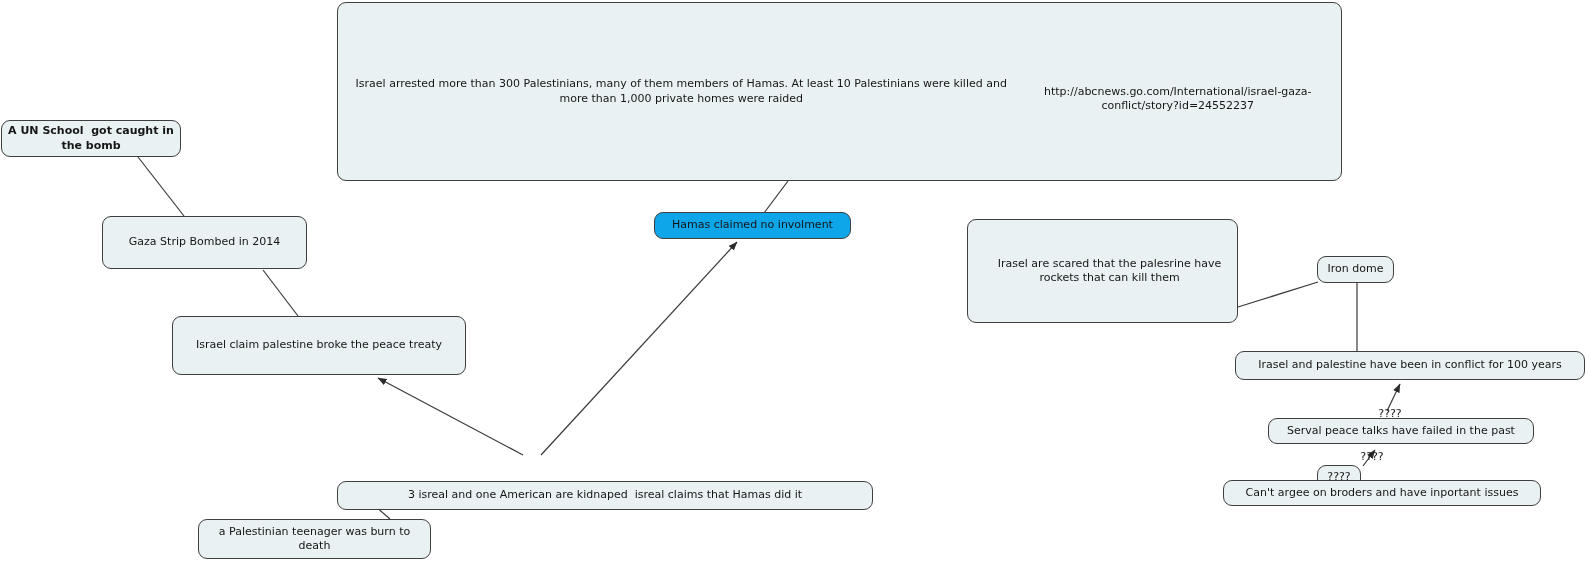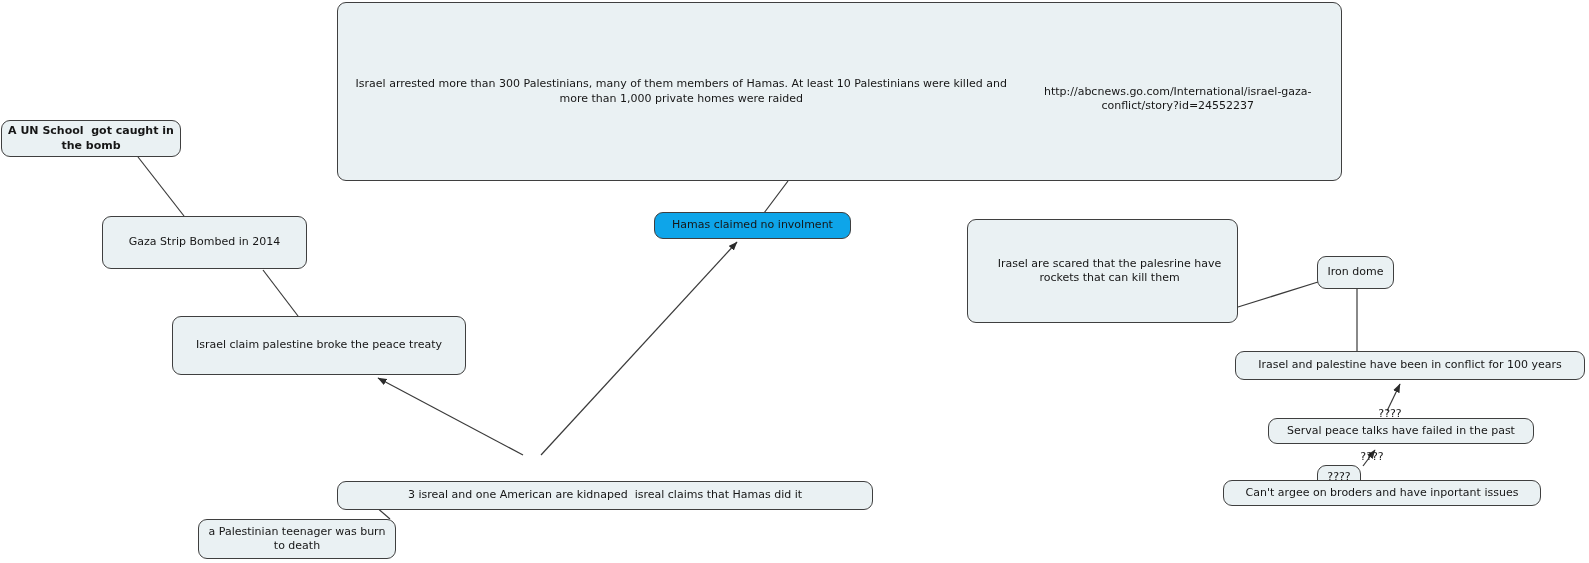--- a/index.html
+++ b/index.html
@@ -59,34 +59,34 @@
     </div>
     <div class="node nowrap" style="left: 172px; top: 316px; width: 294px; height: 59px;">
       <div class="node-line">Israel claim palestine broke the peace treaty</div>
     </div>
     <div class="node nowrap light" style="left: 654px; top: 212px; width: 197px; height: 27px;">
       <div class="node-line">Hamas claimed no involment</div>
     </div>
     <div class="node wrap" style="left: 967px; top: 219px; width: 271px; height: 104px; padding-left: 19px;">
       <div class="node-line">Irasel are scared that the palesrine have rockets that can kill them</div>
     </div>
-    <div class="node nowrap" style="left: 1317px; top: 256px; width: 77px; height: 33px;">
+    <div class="node nowrap" style="left: 1317px; top: 256px; width: 77px; height: 27px;">
       <div class="node-line">Iron dome</div>
     </div>
     <div class="node nowrap" style="left: 1235px; top: 351px; width: 350px; height: 29px;">
       <div class="node-line">Irasel and palestine have been in conflict for 100 years</div>
     </div>
     <div class="node nowrap" style="left: 1268px; top: 418px; width: 266px; height: 26px; align-items: center;">
       <div class="node-line">Serval peace talks have failed in the past</div>
     </div>
     <div class="node nowrap" style="left: 1317px; top: 465px; width: 44px; height: 24px;">
       <div class="node-line">????</div>
     </div>
     <div class="node nowrap" style="left: 1223px; top: 480px; width: 318px; height: 26px;">
       <div class="node-line">Can't argee on broders and have inportant issues</div>
     </div>
     <div class="node nowrap" style="left: 337px; top: 481px; width: 536px; height: 29px;">
       <div class="node-line">3 isreal and one American are kidnaped  isreal claims that Hamas did it</div>
     </div>
-    <div class="node wrap" style="left: 198px; top: 519px; width: 198px; height: 40px;">
+    <div class="node wrap" style="left: 198px; top: 519px; width: 233px; height: 40px;">
       <div class="node-line">a Palestinian teenager was burn to death</div>
     </div>
   </div>
 
 </body></html>

